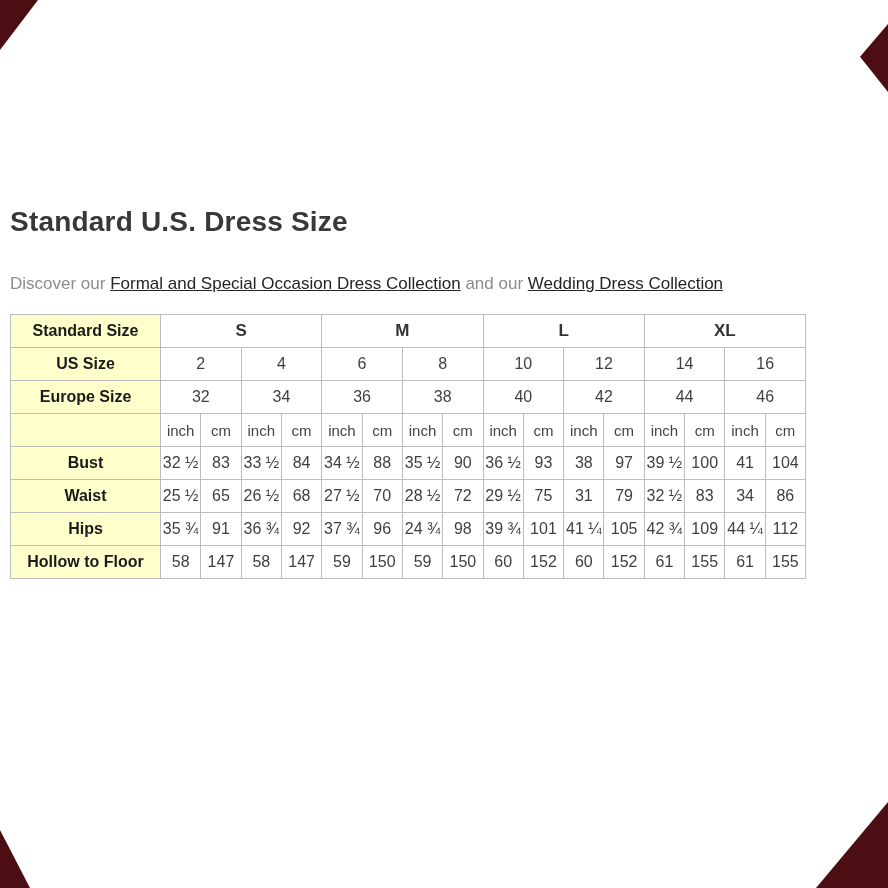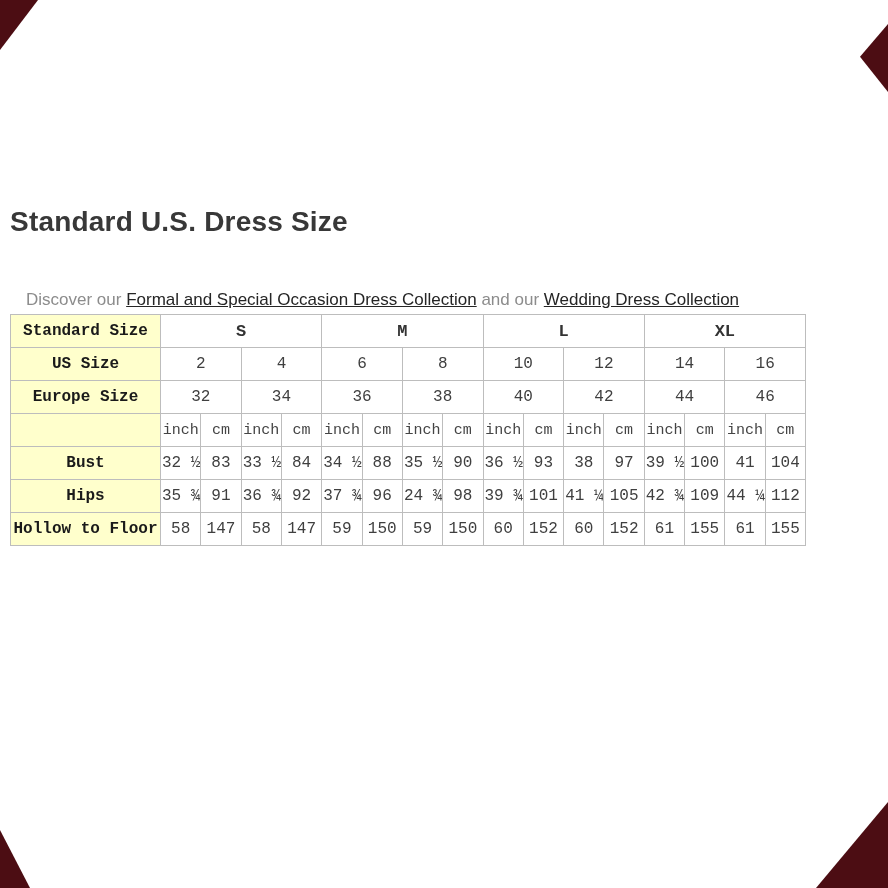--- a/index.html
+++ b/index.html
@@ -22,31 +22,30 @@
   .tri-br { right: 0; bottom: 0; width: 72px; height: 86px;
             clip-path: polygon(100% 0, 100% 100%, 0 100%); }
 
   .title {
     position: absolute; left: 10px; top: 206px;
     margin: 0; font-size: 28px; font-weight: bold;
     color: #383838; letter-spacing: 0.2px;
   }
   .intro {
     position: absolute; left: 10px; top: 274px;
-    margin: 16px; font-size: 17px; color: #8c8c8c; white-space: nowrap;
+    margin: 0; font-size: 17px; color: #8c8c8c; white-space: nowrap;
   }
   .intro a {
     color: #252525; text-decoration: underline; cursor: pointer;
   }
 
   table.size-chart {
     position: absolute; left: 10px; top: 314px;
     width: 796px; border-collapse: collapse; table-layout: fixed;
     font-size: 16px;
-    font-family: Liberation Mono, monospace;
   }
   .size-chart th, .size-chart td {
     border: 1px solid #bdbdbd;
     height: 32px; padding: 0 1px;
     text-align: center; vertical-align: middle;
     overflow: hidden; white-space: nowrap;
   }
   .size-chart th.lbl {
     background: #ffffcc; font-weight: bold;
     color: #1a1a1a; font-size: 16px;
@@ -136,20 +135,39 @@
           <td>36 ½</td>
           <td>93</td>
           <td>38</td>
           <td>97</td>
           <td>39 ½</td>
           <td>100</td>
           <td>41</td>
           <td>104</td>
         </tr>
         <tr>
+          <th class="lbl">Waist</th>
+          <td>25 ½</td>
+          <td>65</td>
+          <td>26 ½</td>
+          <td>68</td>
+          <td>27 ½</td>
+          <td>70</td>
+          <td>28 ½</td>
+          <td>72</td>
+          <td>29 ½</td>
+          <td>75</td>
+          <td>31</td>
+          <td>79</td>
+          <td>32 ½</td>
+          <td>83</td>
+          <td>34</td>
+          <td>86</td>
+        </tr>
+        <tr>
           <th class="lbl">Hips</th>
           <td>35 ¾</td>
           <td>91</td>
           <td>36 ¾</td>
           <td>92</td>
           <td>37 ¾</td>
           <td>96</td>
           <td>24 ¾</td>
           <td>98</td>
           <td>39 ¾</td>

